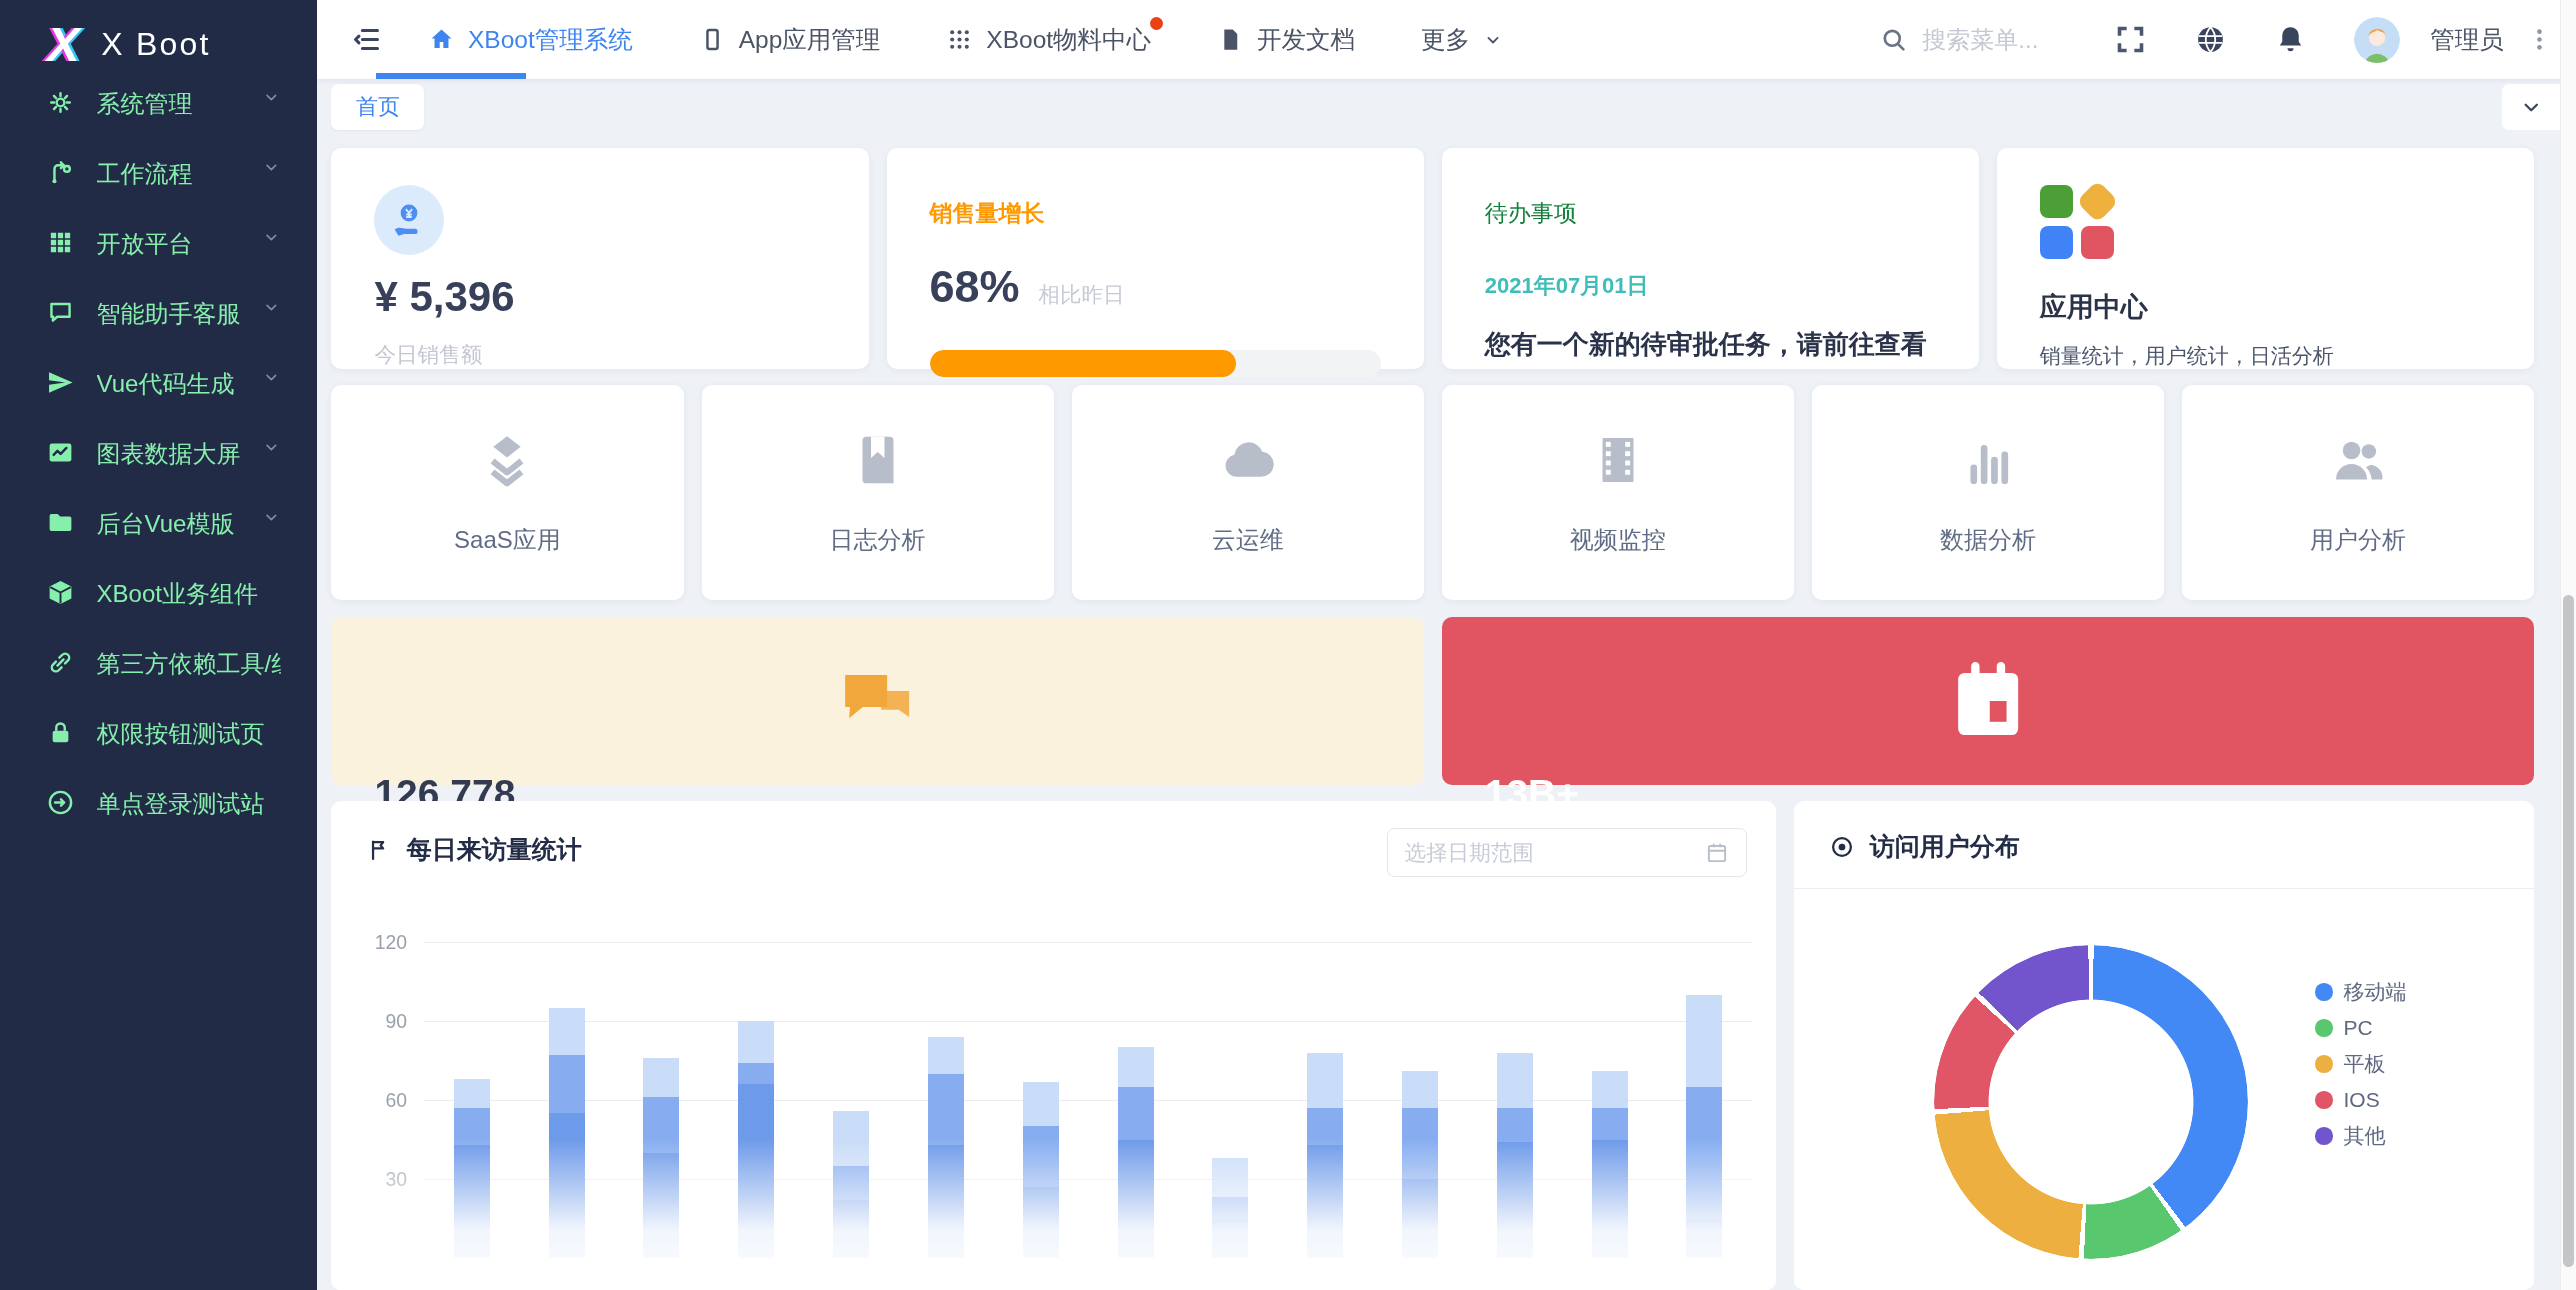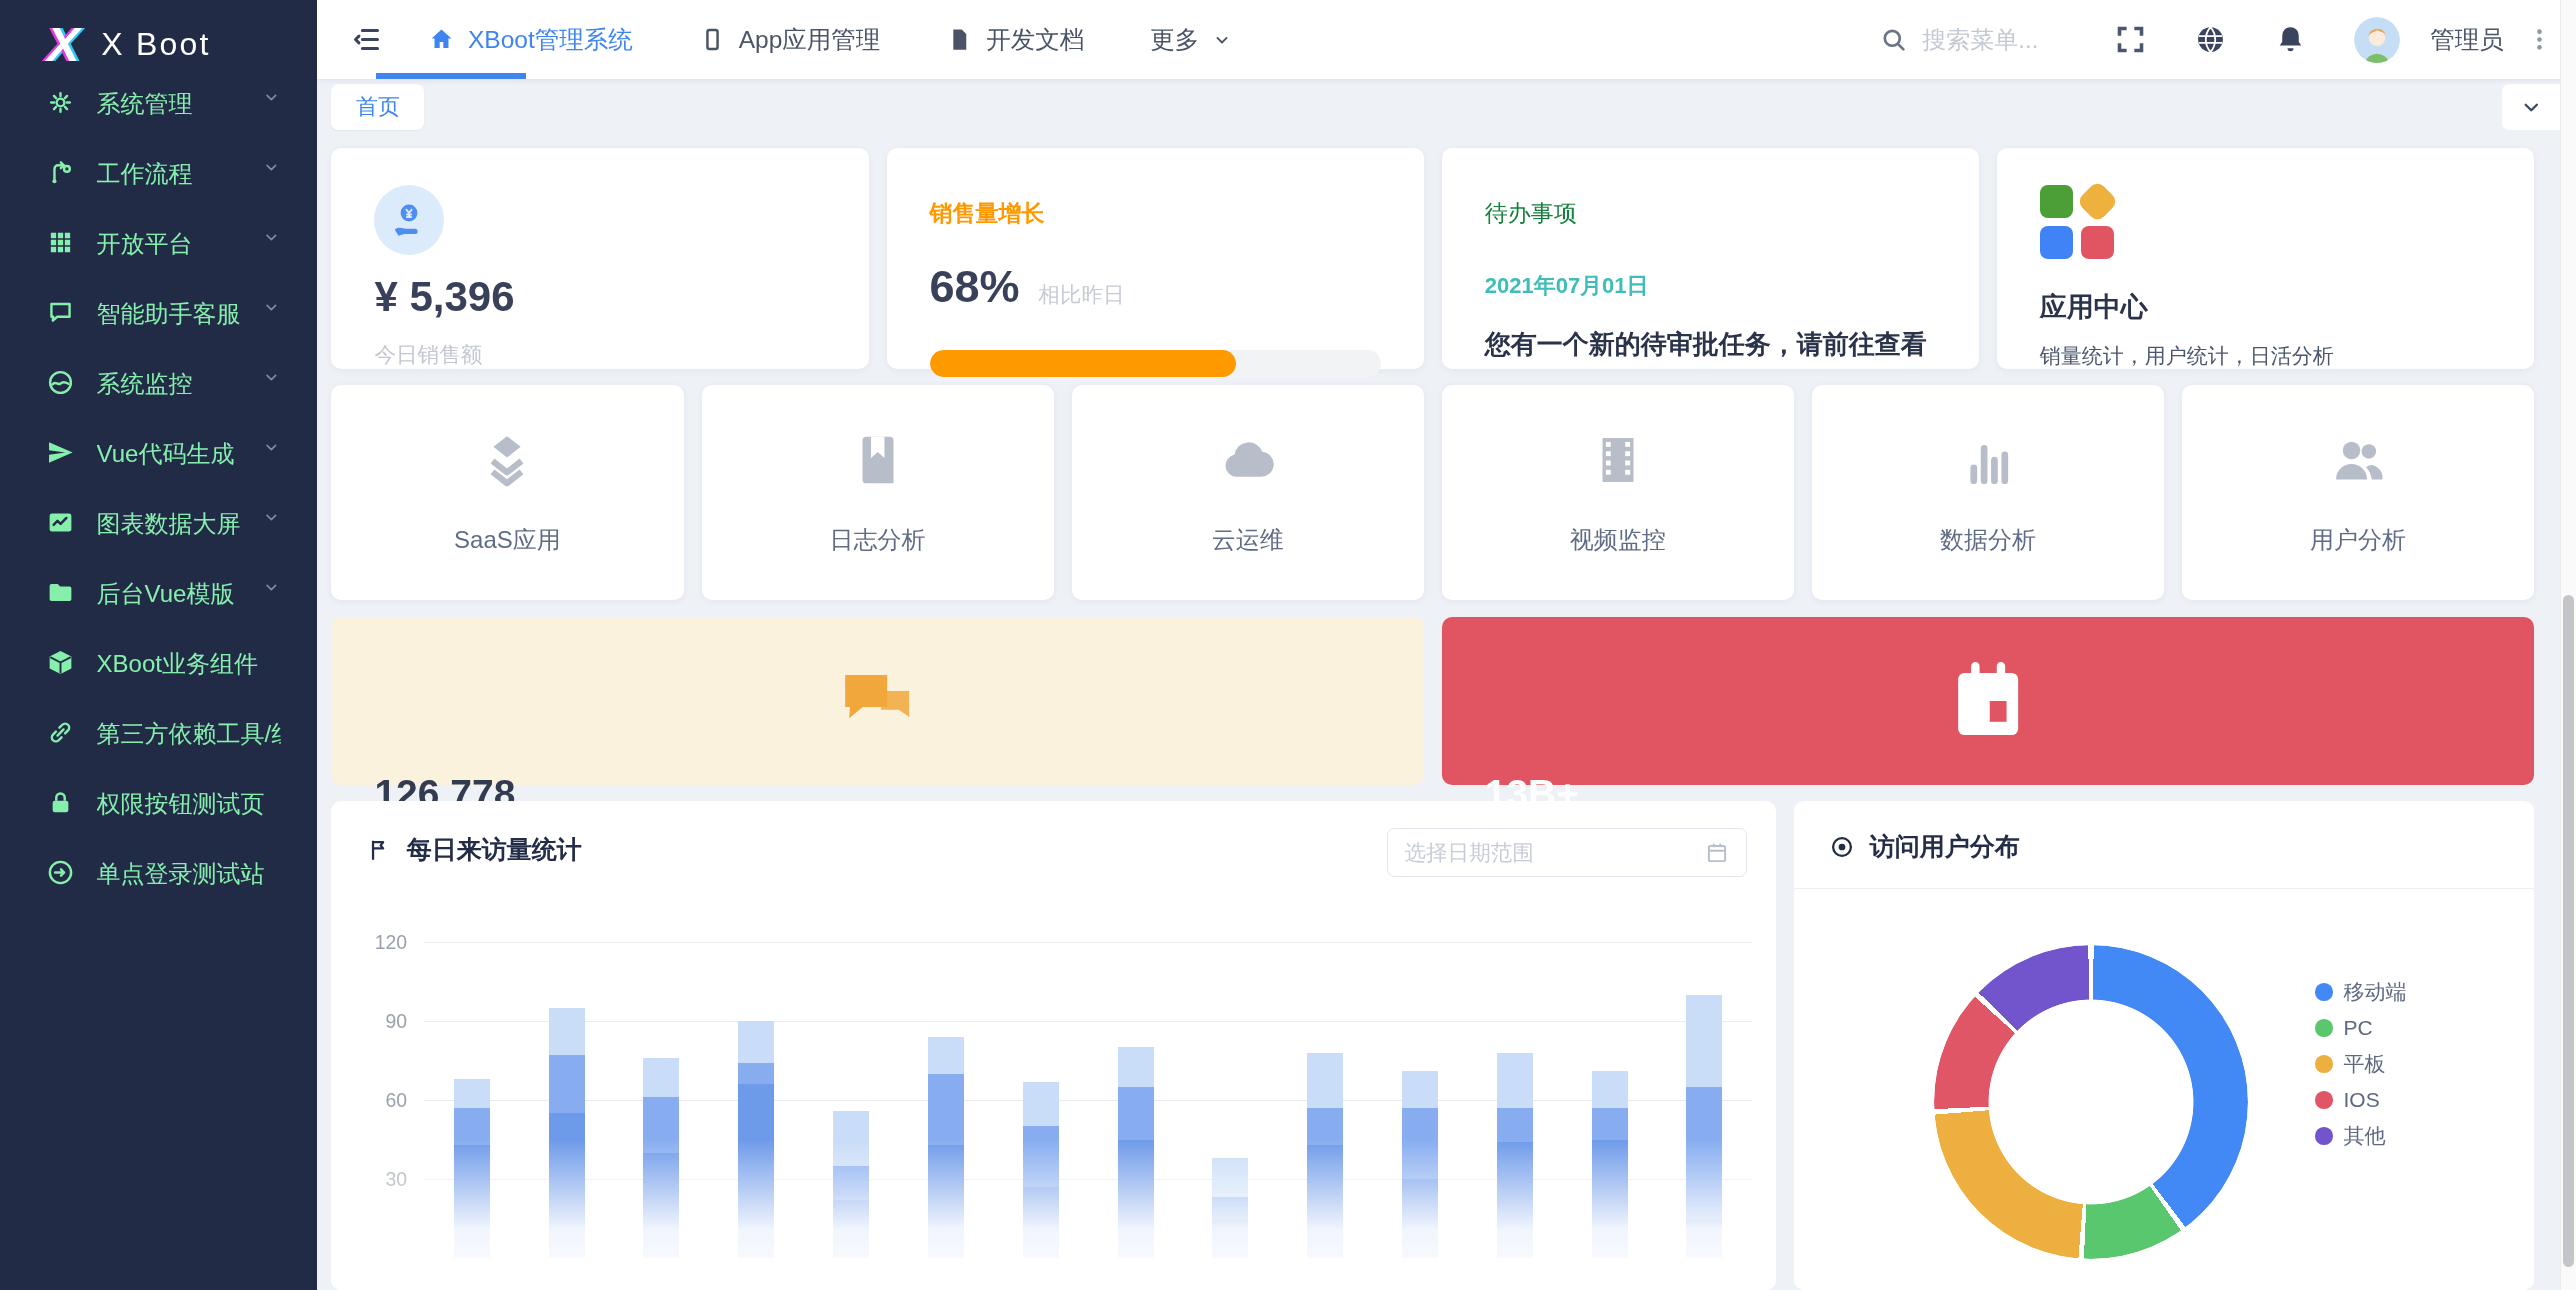--- a/index.html
+++ b/index.html
@@ -185,34 +185,20 @@
         <span class="mi-label">智能助手客服</span>
         <span class="mi-chev">
           <svg viewBox="0 0 24 24">
             <path d="m6.5 9.5 5.5 5.5 5.5-5.5" fill="none" stroke="currentColor" stroke-width="2.2" stroke-linecap="round" stroke-linejoin="round"></path>
           </svg>
         </span>
       </div>
       <div class="menu-item">
         <span class="mi-icon">
           <svg viewBox="0 0 24 24">
-            <circle cx="12" cy="12" r="8.6" fill="none" stroke="currentColor" stroke-width="2"></circle>
-            <path d="M5.4 13.6c2.3-3.6 4.3 1.2 6.6-.8s4.4-1 6.5.3" fill="none" stroke="currentColor" stroke-width="2" stroke-linecap="round"></path>
-          </svg>
-        </span>
-        <span class="mi-label">系统监控</span>
-        <span class="mi-chev">
-          <svg viewBox="0 0 24 24">
-            <path d="m6.5 9.5 5.5 5.5 5.5-5.5" fill="none" stroke="currentColor" stroke-width="2.2" stroke-linecap="round" stroke-linejoin="round"></path>
-          </svg>
-        </span>
-      </div>
-      <div class="menu-item">
-        <span class="mi-icon">
-          <svg viewBox="0 0 24 24">
             <path fill="currentColor" d="M2.5 20.5 22 12 2.5 3.5l.01 6.6L16 12 2.51 13.9z"></path>
           </svg>
         </span>
         <span class="mi-label">Vue代码生成</span>
         <span class="mi-chev">
           <svg viewBox="0 0 24 24">
             <path d="m6.5 9.5 5.5 5.5 5.5-5.5" fill="none" stroke="currentColor" stroke-width="2.2" stroke-linecap="round" stroke-linejoin="round"></path>
           </svg>
         </span>
       </div>
@@ -298,20 +284,39 @@
           </span>
           <span>XBoot管理系统</span>
         </div>
         <div class="nav-item">
           <span class="ni-icon">
             <svg viewBox="0 0 24 24">
               <rect x="7.5" y="3.5" width="9" height="17" rx="1.8" fill="none" stroke="currentColor" stroke-width="2.2"></rect>
             </svg>
           </span>
           <span>App应用管理</span>
+        </div>
+        <div class="nav-item">
+          <span class="ni-icon">
+            <svg viewBox="0 0 24 24">
+              <g fill="currentColor">
+                <circle cx="5.5" cy="5.5" r="1.8"></circle>
+                <circle cx="12" cy="5.5" r="1.8"></circle>
+                <circle cx="18.5" cy="5.5" r="1.8"></circle>
+                <circle cx="5.5" cy="12" r="1.8"></circle>
+                <circle cx="12" cy="12" r="1.8"></circle>
+                <circle cx="18.5" cy="12" r="1.8"></circle>
+                <circle cx="5.5" cy="18.5" r="1.8"></circle>
+                <circle cx="12" cy="18.5" r="1.8"></circle>
+                <circle cx="18.5" cy="18.5" r="1.8"></circle>
+              </g>
+            </svg>
+          </span>
+          <span>XBoot物料中心</span>
+          <span class="ni-dot"></span>
         </div>
         <div class="nav-item">
           <span class="ni-icon">
             <svg viewBox="0 0 24 24">
               <path fill="currentColor" d="M6.5 3h7.5l4 4v14h-11.5z"></path>
             </svg>
           </span>
           <span>开发文档</span>
         </div>
         <div class="nav-item">

